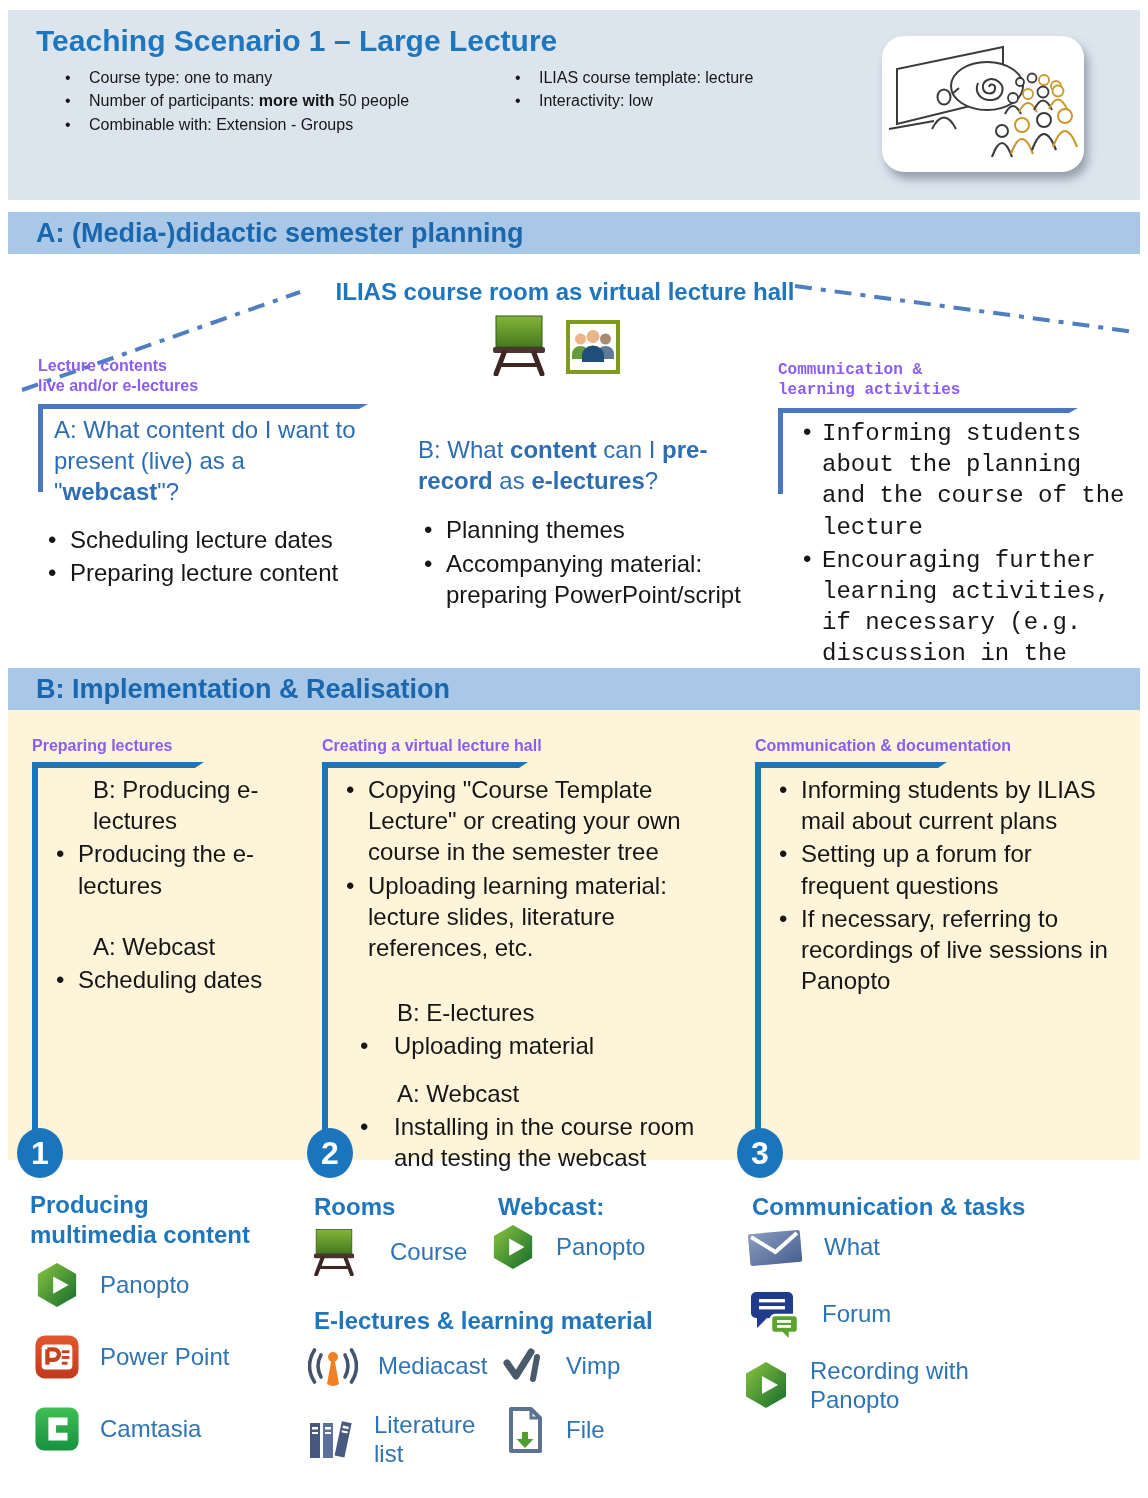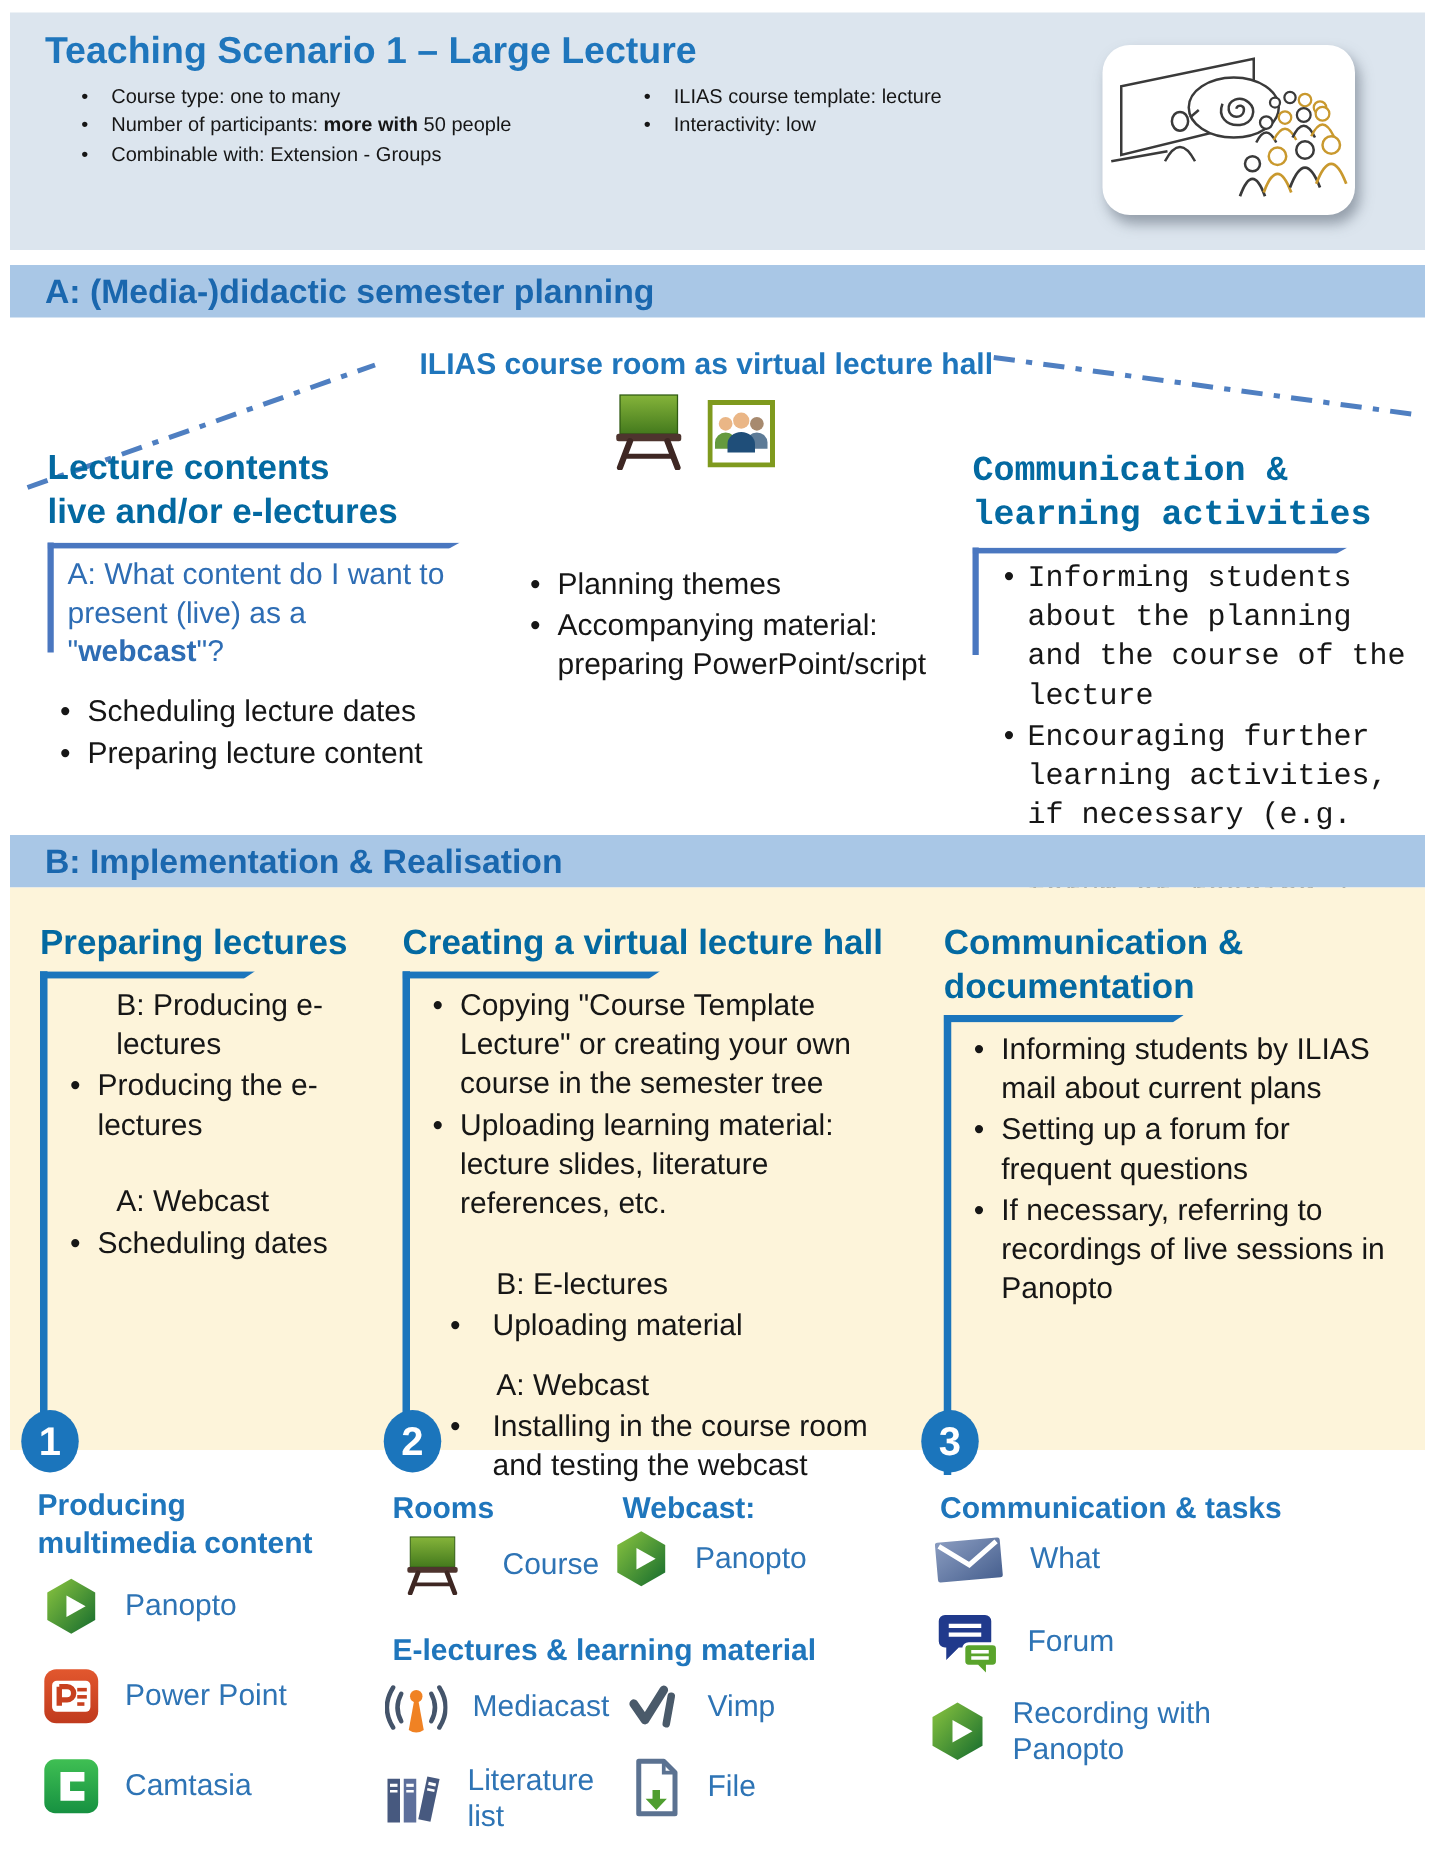--- a/index.html
+++ b/index.html
@@ -16,21 +16,21 @@
 
   .illu-box{position:absolute;left:874px;top:26px;width:202px;height:136px;background:#ffffff;
             border-radius:22px;box-shadow:4px 7px 10px rgba(90,100,115,.55);}
 
   
   .bar{left:8px;width:1132px;height:42px;background:#a9c7e6;display:flex;align-items:center;}
   .bar .bar-text{margin-left:28px;font-size:27px;font-weight:bold;color:#1a67ae;}
 
   
   .caption{font-size:24px;font-weight:bold;color:#1f76bc;text-align:center;}
-  .col-head{font-size:28px;font-weight:bold;color:#0369a1;line-height:1.25;}
+  .col-head{font-size:16px;font-weight:bold;color:#8b5cf6;line-height:1.25;}
   .question{font-size:24px;color:#2e6db4;line-height:1.3;}
   .question b{font-weight:bold;}
   .bullets{font-size:24px;color:#161616;line-height:1.3;}
   .bullets .li{position:relative;padding-left:28px;margin-bottom:2px;}
   .bullets .li::before{content:"\2022";position:absolute;left:6px;}
 
   .bracket-box{position:relative;padding:10px 0 2px 16px;margin-top:8px;}
   .bracket-box .vbar{position:absolute;left:0;top:0;width:5px;background:#4a77c0;}
   .bracket-box .hbar{position:absolute;left:0;top:0;height:5px;background:#4a77c0;
     clip-path:polygon(0 0,100% 0,calc(100% - 9px) 100%,0 100%);}
@@ -181,20 +181,21 @@
       <div class="hbar" style="width:330px;"></div>
       <div class="question" style="width:315px;"><span>A: What content do I want to present (live) as a "</span><b>webcast</b><span>"?</span></div>
     </div>
     <div class="bullets" style="margin-top:14px;margin-left:4px;">
       <div class="li">Scheduling lecture dates</div>
       <div class="li">Preparing lecture content</div>
     </div>
   </div>
 
   <div class="abs" style="left:418px;top:434px;width:350px;">
+    <div class="question" style="width:340px;"><span>B: What </span><b>content</b><span> can I </span><b>pre-record</b><span> as </span><b>e-lectures</b><span>?</span></div>
     <div class="bullets" style="margin-top:18px;width:335px;">
       <div class="li">Planning themes</div>
       <div class="li">Accompanying material: preparing PowerPoint/script</div>
     </div>
   </div>
 
   <div class="abs" style="left:778px;top:360px;width:362px;font-family:Liberation Mono, monospace;">
     <div class="col-head">
       <div>Communication &amp;</div>
       <div>learning activities</div>
@@ -304,21 +305,21 @@
     <span>
       <svg width="46" height="46" viewBox="0 0 48 48">
         <rect x="1.5" y="1.5" width="45" height="45" rx="9" fill="url(#gCam)"></rect>
         <path d="M35 12 H15 V36 H35 V28 H23 V20 H35 Z" fill="#ffffff"></path>
       </svg>
     </span>
     <span class="tool-label">Camtasia</span>
   </div>
 
   <div class="abs tool-head" style="left:314px;top:1192px;">Rooms</div>
-  <div class="abs tool-item" style="left:324px;top:1228px;gap:34px;">
+  <div class="abs tool-item" style="left:312px;top:1228px;gap:34px;">
     <span>
       <svg width="44" height="48" viewBox="0 0 56 62">
         <rect x="5" y="2" width="46" height="31" fill="url(#gBoard)" stroke="#2f5a12" stroke-width="1"></rect>
         <rect x="2" y="33" width="52" height="6" rx="2" fill="#4e342e"></rect>
         <path d="M13 39 L5 60" stroke="#3e2723" stroke-width="5" stroke-linecap="round"></path>
         <path d="M43 39 L51 60" stroke="#3e2723" stroke-width="5" stroke-linecap="round"></path>
         <path d="M10 51 H46" stroke="#3e2723" stroke-width="4"></path>
       </svg>
     </span>
     <span class="tool-label">Course</span>

